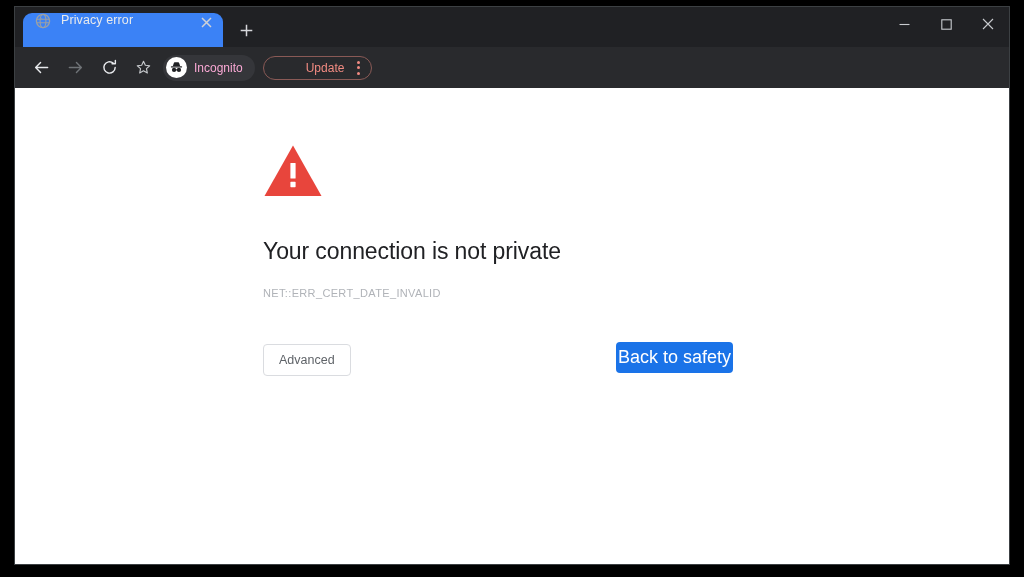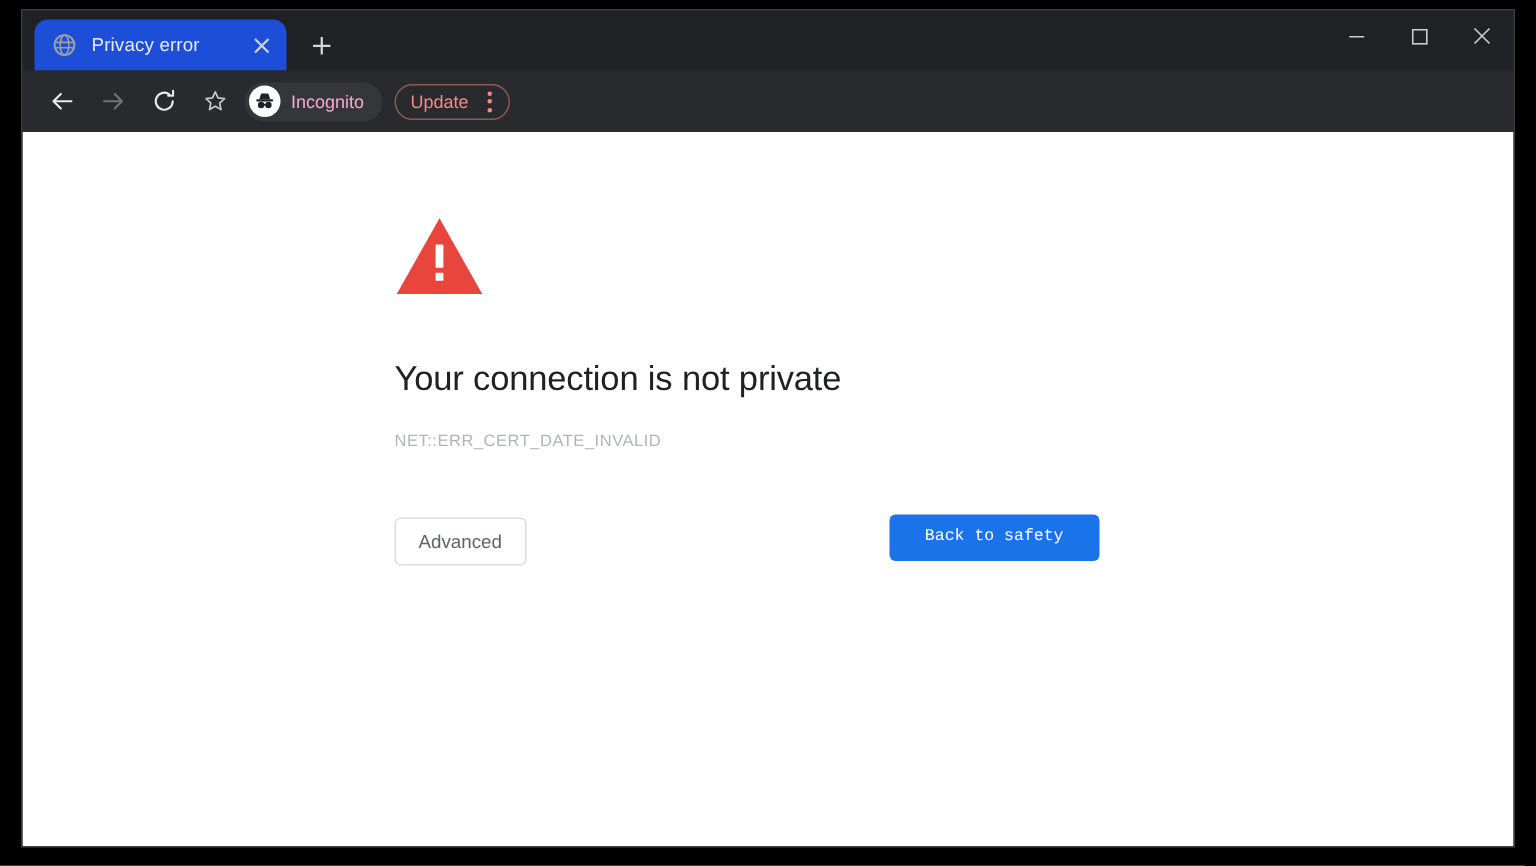--- a/index.html
+++ b/index.html
@@ -30,27 +30,27 @@
   #tab-strip {
     height: 40px;
     background: #202124;
     display: flex;
     align-items: flex-end;
     position: relative;
     flex: none;
   }
 
   .tab {
-    width: 168px;
+    width: 200px;
     height: 34px;
-    background: #1d4ed8;
+    background: #3b82f6;
     border-radius: 9px 9px 0 0;
     margin-left: 8px;
     display: flex;
-    align-items: center;
+    align-items: flex-start;
     padding: 0 8px 0 12px;
     position: relative;
   }
 
   .tab-favicon {
     width: 16px;
     height: 16px;
     flex: none;
     display: block;
   }
@@ -221,20 +221,21 @@
     align-items: center;
     padding: 0 4px 0 10px;
     margin-left: 8px;
     flex: none;
   }
 
   #update-label {
     font-size: 12px;
     white-space: nowrap;
     margin-right: 5px;
+    margin-left: 32px;
   }
 
   #menu-dots {
     width: 18px;
     height: 20px;
     display: flex;
     flex-direction: column;
     align-items: center;
     justify-content: center;
     gap: 2.5px;
@@ -315,27 +316,27 @@
     font-size: 12.5px;
     font-family: "Liberation Sans", sans-serif;
     cursor: pointer;
     display: flex;
     align-items: center;
     justify-content: center;
   }
 
   #back-to-safety-button {
     height: 31px;
-    padding: 0 24px;
+    padding: 0 2px;
     background: #1a73e8;
     border: none;
     border-radius: 4px;
     color: #ffffff;
-    font-size: 11px;
-    font-family: Liberation Mono, monospace;
+    font-size: 18px;
+    font-family: Liberation Sans, sans-serif;
     cursor: pointer;
     display: flex;
     align-items: center;
     justify-content: center;
     margin-top: -2px;
   }
 </style>
 </head>
 <body>
 

